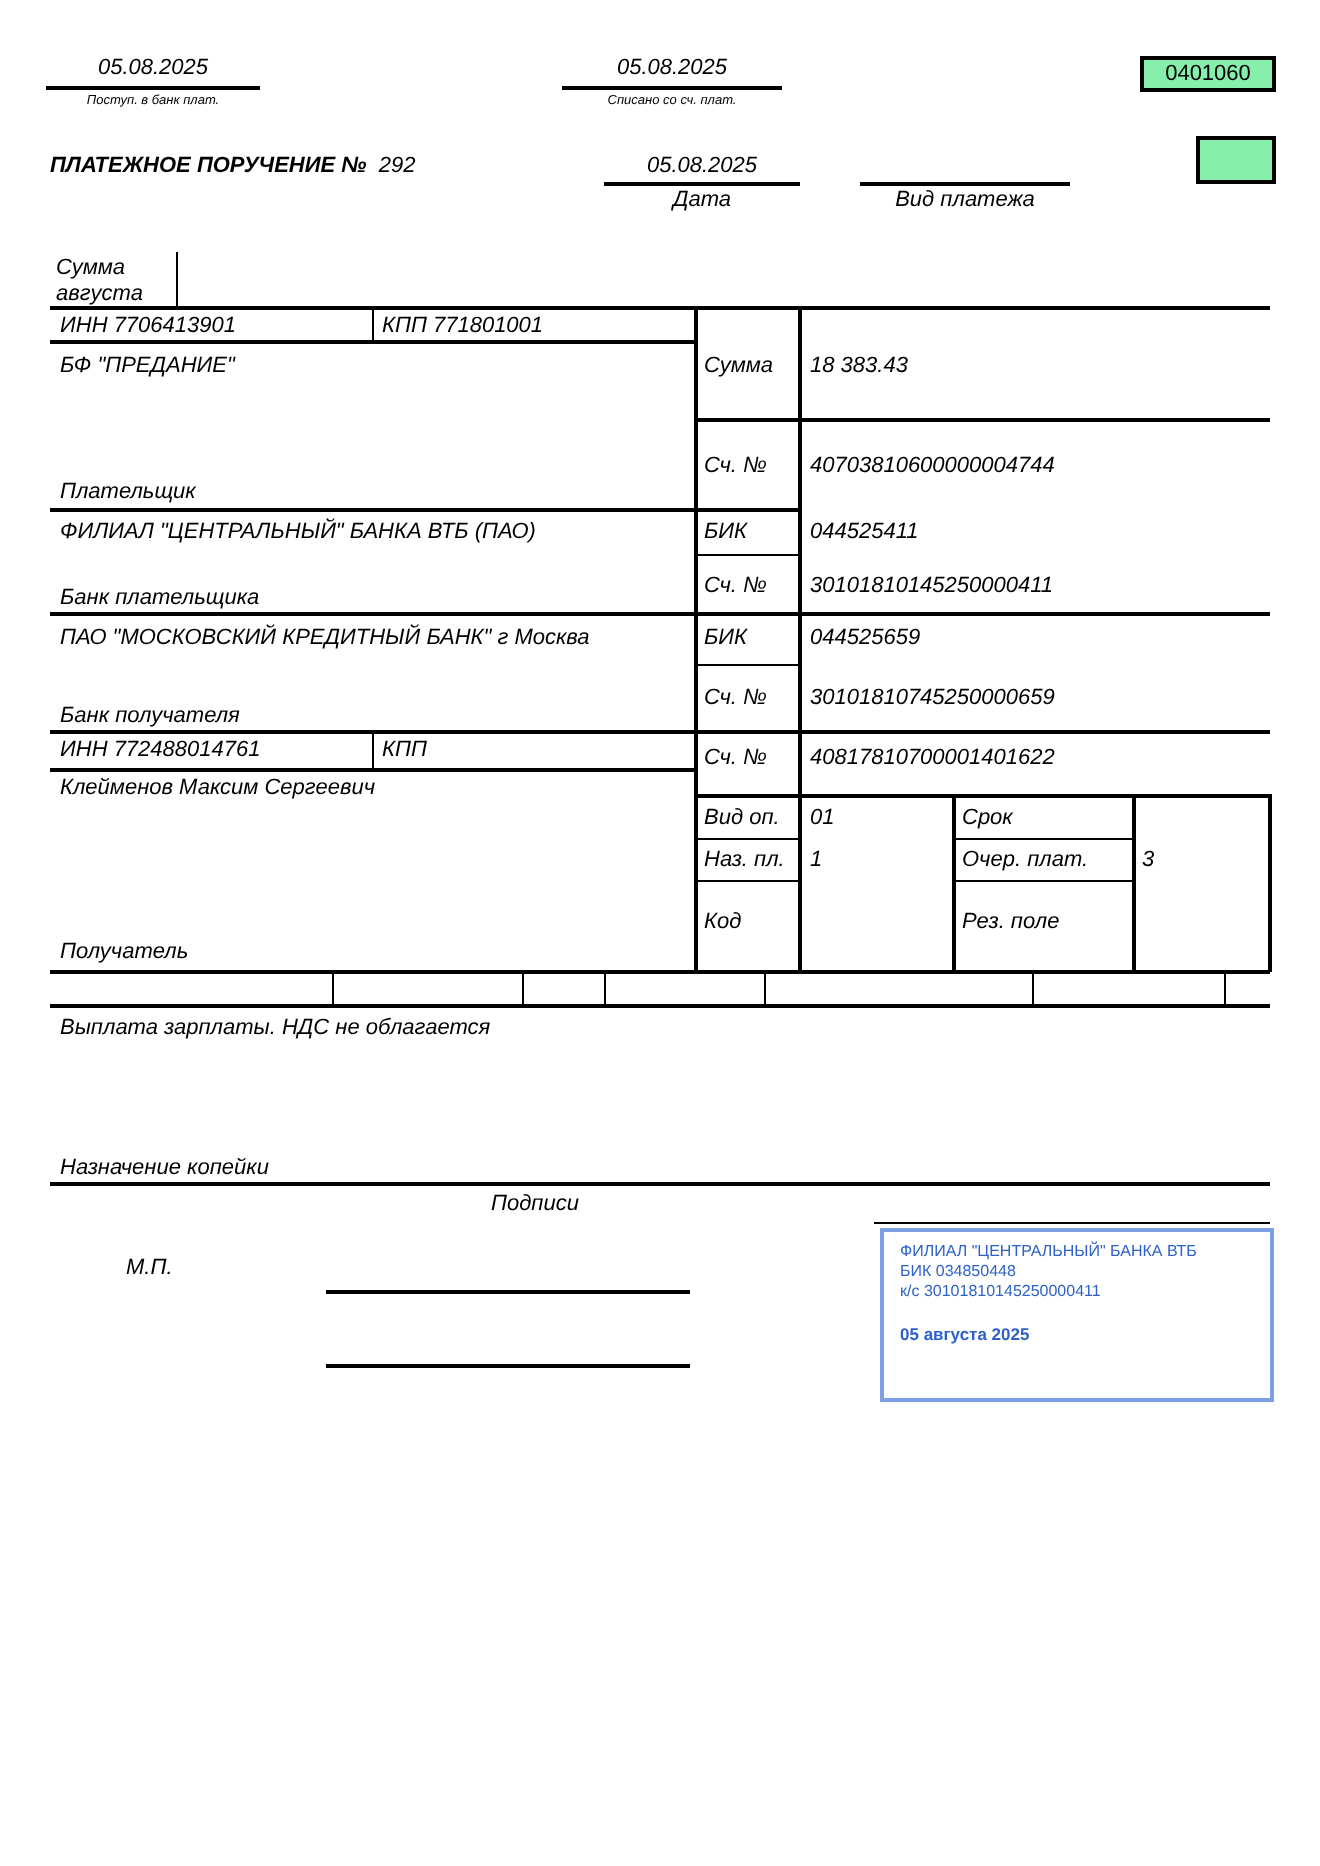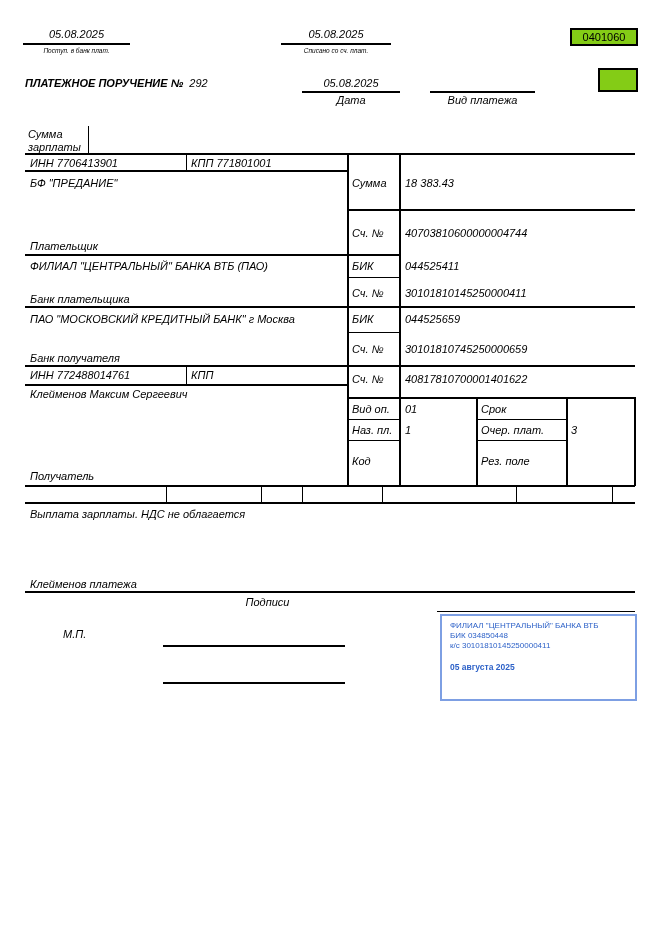--- a/index.html
+++ b/index.html
@@ -8,21 +8,21 @@
     font-family:"Liberation Sans","DejaVu Sans",sans-serif;
     color:#000;overflow:hidden;
   }
   .abs{position:absolute;white-space:nowrap;font-style:italic;}
   .t11{font-size:11px;line-height:13px;}
   .t6{font-size:6.5px;line-height:8px;}
   .b{font-weight:bold;}
   .c{text-align:center;}
   .wrap{white-space:normal;}
   .line{position:absolute;background:#000;}
-  .box{position:absolute;border:2px solid #000;box-sizing:border-box;background:#84cc16;}
+  .box{position:absolute;border:2px solid #000;box-sizing:border-box;background:#86efac;}
   .stamp{
     position:absolute;left:440px;top:614px;width:197px;height:87px;
     border:2px solid #7d9fe3;box-sizing:border-box;
     color:var(--stamp-color,#2e62c8);padding:5px 8px 0 8px;
   }
   .stamp .s8{font-size:8px;line-height:10px;white-space:nowrap;}
   .stamp .status{font-size:12.5px;font-weight:bold;margin-top:12px;letter-spacing:.5px;}
   .stamp .sdate{font-size:8.5px;font-weight:600;margin-top:11px;}
 </style>
 </head>
@@ -47,21 +47,21 @@
     <span style="margin-left:3px">292</span>
   </div>
   <div class="abs t11 c" style="left:302px;top:77px;width:98px">05.08.2025</div>
   <div class="line" style="left:302px;top:91px;width:98px;height:2px"></div>
   <div class="abs t11 c" style="left:302px;top:94px;width:98px">Дата</div>
   <div class="line" style="left:430px;top:91px;width:105px;height:2px"></div>
   <div class="abs t11 c" style="left:430px;top:94px;width:105px">Вид платежа</div>
   <div class="box" style="left:598px;top:68px;width:40px;height:24px"></div>
 
   <div class="line" style="left:88px;top:126px;width:1px;height:28px"></div>
-  <div class="abs t11 wrap" style="left:28px;top:128px;width:58px">Сумма зарплаты</div>
+  <div class="abs t11 wrap" style="left:28px;top:128px;width:58px">Сумма августа</div>
   <div class="line" style="left:25px;top:153px;width:610px;height:2px"></div>
 
   <div class="line" style="left:347px;top:153px;width:1.5px;height:333px"></div>
   <div class="line" style="left:399px;top:153px;width:1.5px;height:333px"></div>
 
   <div class="abs t11" style="left:30px;top:157px">ИНН 7706413901</div>
   <div class="abs t11" style="left:191px;top:157px">КПП 771801001</div>
   <div class="line" style="left:186px;top:153px;width:1px;height:17px"></div>
   <div class="line" style="left:25px;top:170px;width:322px;height:2px"></div>
 
@@ -125,21 +125,21 @@
   <div class="line" style="left:25px;top:485px;width:610px;height:2px"></div>
   <div class="line" style="left:166px;top:487px;width:1px;height:15px"></div>
   <div class="line" style="left:261px;top:487px;width:1px;height:15px"></div>
   <div class="line" style="left:302px;top:487px;width:1px;height:15px"></div>
   <div class="line" style="left:382px;top:487px;width:1px;height:15px"></div>
   <div class="line" style="left:516px;top:487px;width:1px;height:15px"></div>
   <div class="line" style="left:612px;top:487px;width:1px;height:15px"></div>
   <div class="line" style="left:25px;top:502px;width:610px;height:2px"></div>
 
   <div class="abs t11" style="left:30px;top:508px">Выплата зарплаты. НДС не облагается</div>
-  <div class="abs t11" style="left:30px;top:578px">Клейменов платежа</div>
+  <div class="abs t11" style="left:30px;top:578px">Назначение копейки</div>
   <div class="line" style="left:25px;top:591px;width:610px;height:2px"></div>
 
   <div class="abs t11 c" style="left:180px;top:596px;width:175px">Подписи</div>
   <div class="line" style="left:437px;top:611px;width:198px;height:1px"></div>
 
   <div class="abs t11" style="left:63px;top:628px">М.П.</div>
   <div class="line" style="left:163px;top:645px;width:182px;height:2px"></div>
   <div class="line" style="left:163px;top:682px;width:182px;height:2px"></div>
 
   <div class="stamp">

